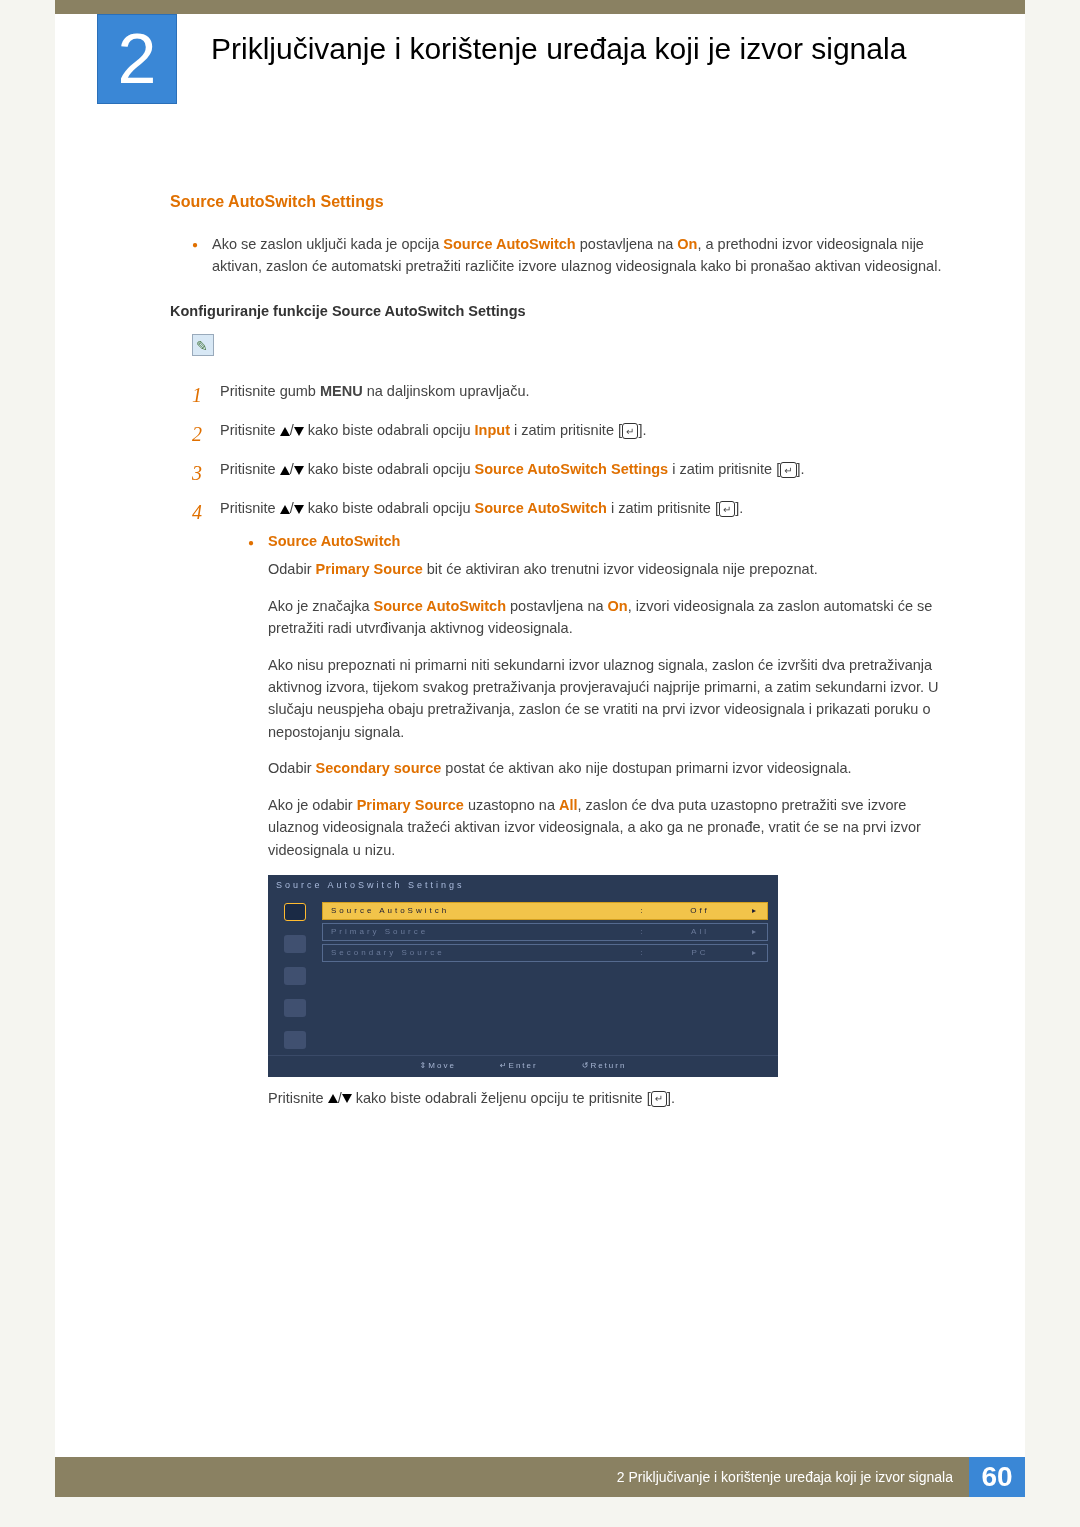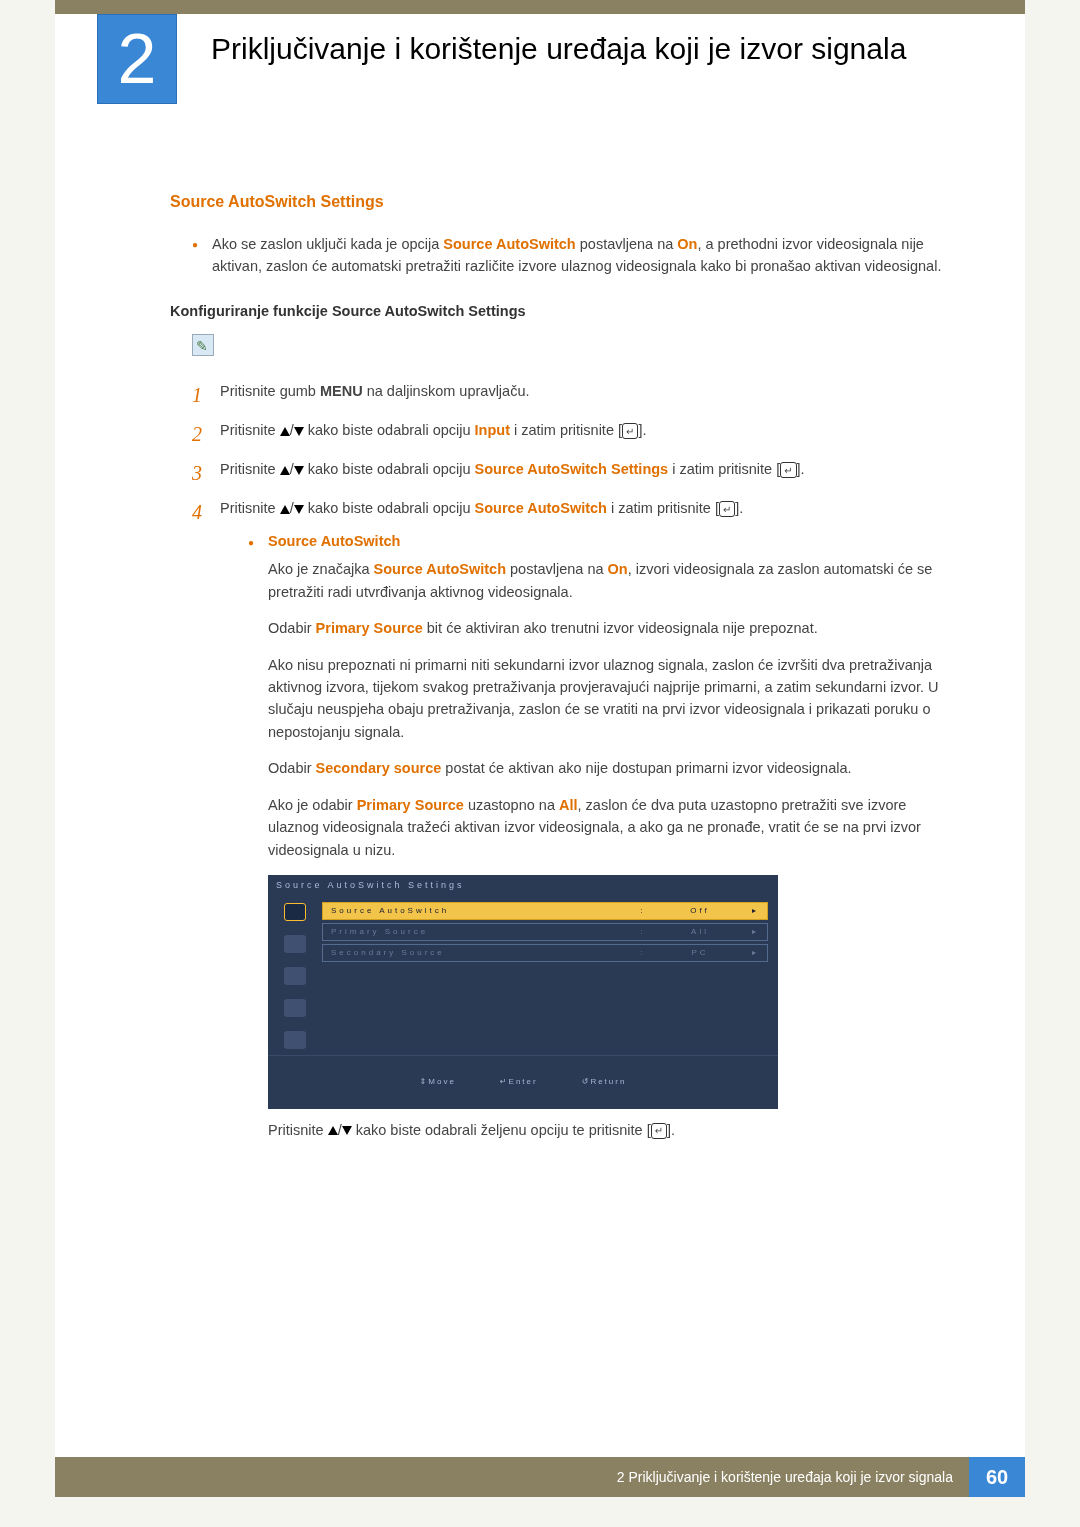--- a/index.html
+++ b/index.html
@@ -190,21 +190,21 @@
   .osd-row .label { flex: 1; }
   .osd-row .colon { width: 24px; text-align:center }
   .osd-row .val { width: 90px; text-align: center; }
   .osd-row .arr { width: 14px; text-align: right; }
   .osd-row.dim { color: #6a7a9a; }
   .osd-blank { height: 72px; }
   .osd-foot {
     display: flex;
     justify-content: center;
     gap: 44px;
-    padding: 20px;
+    padding: 4px;
     font-size: 8px;
     color: #a6b5d3;
     letter-spacing: 2px;
     border-top: 1px solid #3a4a68;
   }
   .after-osd { margin-left: 48px; margin-top: 6px; }
 
   .footbar {
     position: absolute;
     bottom: 0; left: 0; right: 0;
@@ -219,21 +219,21 @@
     font-size: 14px;
     display: flex;
     align-items: center;
     padding: 0 16px;
     flex: 1;
     justify-content: flex-end;
   }
   .footbar-page {
     background: #3a87d6;
     color: #fff;
-    font-size: 20px;
+    font-size: 28px;
     font-weight: bold;
     width: 56px;
     display: flex;
     align-items: center;
     justify-content: center;
   }
 </style>
 </head>
 <body>
 
@@ -285,22 +285,22 @@
         <span class="step-num">4</span>
         <span class="step-body">
           <span>Pritisnite </span><span class="tri-up"></span>/<span class="tri-down"></span><span> kako biste odabrali opciju </span><span class="orange">Source AutoSwitch</span><span> i zatim pritisnite [</span><span class="enter-btn">↵</span><span>].</span>
 
           <div class="sub-bullet">
             <div class="sub-bullet-head">
               <span class="bullet-dot">●</span>
               <span class="sub-bullet-title">Source AutoSwitch</span>
             </div>
             <div class="sub-bullet-body">
+              <p><span>Odabir </span><span class="orange">Primary Source</span><span> bit će aktiviran ako trenutni izvor videosignala nije prepoznat.</span></p>
               <p><span>Ako je značajka </span><span class="orange">Source AutoSwitch</span><span> postavljena na </span><span class="orange">On</span><span>, izvori videosignala za zaslon automatski će se pretražiti radi utvrđivanja aktivnog videosignala.</span></p>
-              <p><span>Odabir </span><span class="orange">Primary Source</span><span> bit će aktiviran ako trenutni izvor videosignala nije prepoznat.</span></p>
               <p>Ako nisu prepoznati ni primarni niti sekundarni izvor ulaznog signala, zaslon će izvršiti dva pretraživanja aktivnog izvora, tijekom svakog pretraživanja provjeravajući najprije primarni, a zatim sekundarni izvor. U slučaju neuspjeha obaju pretraživanja, zaslon će se vratiti na prvi izvor videosignala i prikazati poruku o nepostojanju signala.</p>
               <p><span>Odabir </span><span class="orange">Secondary source</span><span> postat će aktivan ako nije dostupan primarni izvor videosignala.</span></p>
               <p><span>Ako je odabir </span><span class="orange">Primary Source</span><span> uzastopno na </span><span class="orange">All</span><span>, zaslon će dva puta uzastopno pretražiti sve izvore ulaznog videosignala tražeći aktivan izvor videosignala, a ako ga ne pronađe, vratit će se na prvi izvor videosignala u nizu.</span></p>
             </div>
           </div>
 
           <div class="osd">
             <div class="osd-title">Source AutoSwitch Settings</div>
             <div class="osd-body">
               <div class="osd-icons">

